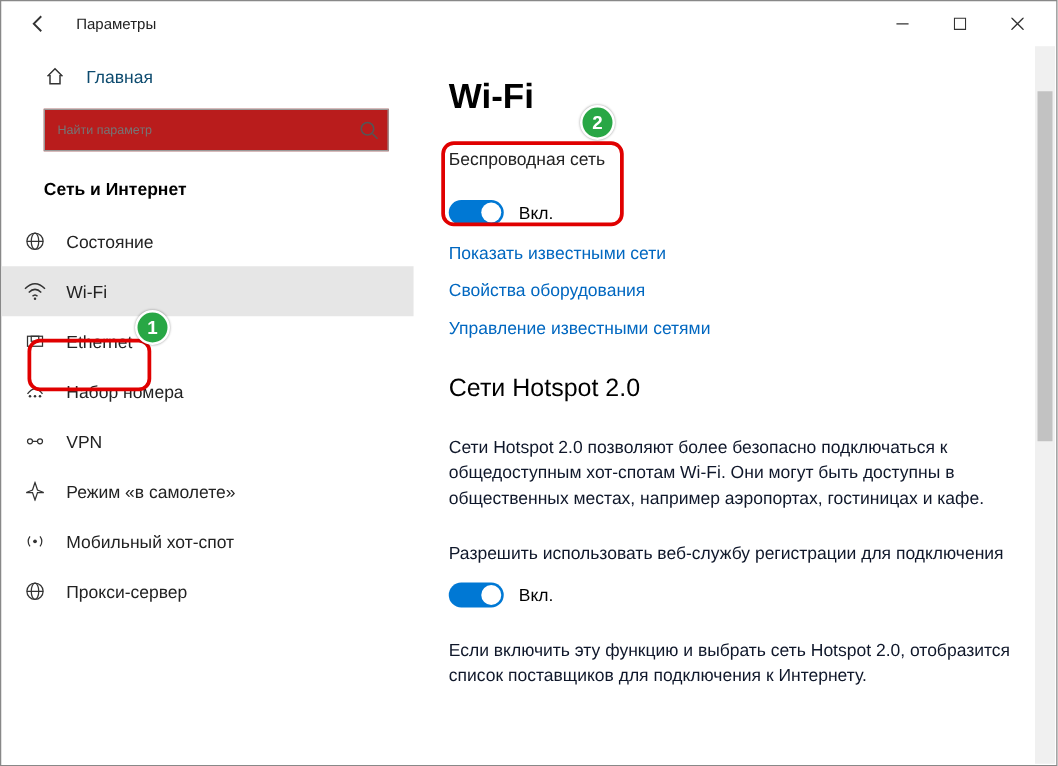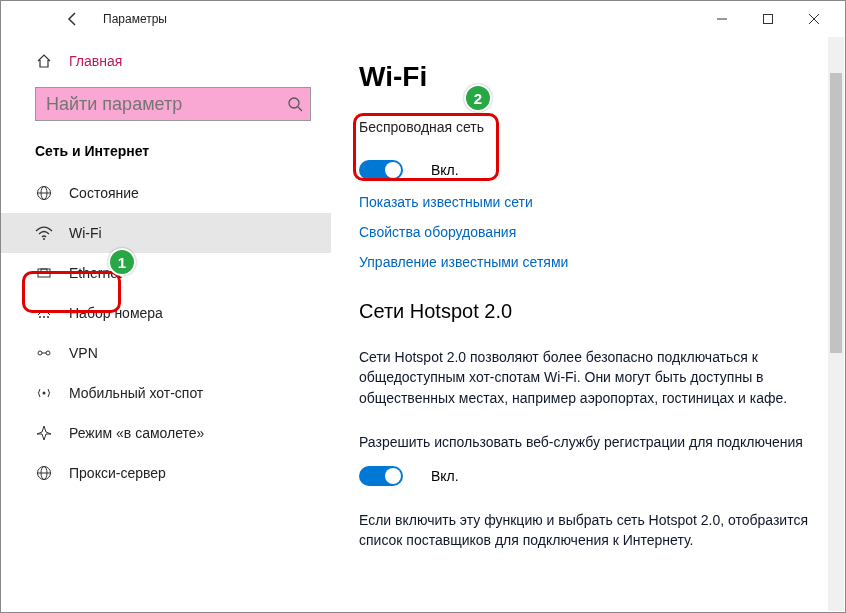--- a/index.html
+++ b/index.html
@@ -1,37 +1,37 @@
 <!DOCTYPE html>
 <html><head>
 <meta charset="utf-8">
 <style>
   * { box-sizing: border-box; margin: 0; padding: 0; font-family: "Segoe UI", Tahoma, sans-serif; }
   body { width: 846px; height: 613px; background: #fff; position: relative; overflow: hidden; border:1px solid #888;}
-  .titlebar { height: 36px; display: flex; align-items: center; padding: 0 8px; font-size: 12px; color: #222; margin-left: 42px;}
+  .titlebar { height: 36px; display: flex; align-items: center; padding: 0 8px; font-size: 12px; color: #222;}
   .titlebar .back { width: 28px; height:28px; display:flex; align-items:center; justify-content:center; font-size:16px; color:#333; margin-right: 16px; margin-left: 8px;}
   .titlebar .title { flex:0 0 auto; }
   .titlebar .spacer { flex:1; }
   .winctl { display:flex; }
   .winctl div { width:46px; height:36px; display:flex; align-items:center; justify-content:center; font-size:12px; color:#333;}
   .container { display:flex; height: calc(100% - 36px); }
   .sidebar { width: 330px; padding: 8px 0 0 0; overflow:hidden; }
   .main { flex:1; padding: 24px 28px 0 28px; overflow:hidden; position:relative;}
-  .home-row { display:flex; align-items:center; padding: 8px 16px 8px 34px; font-size:14px; color:#be185d; gap:16px;}
+  .home-row { display:flex; align-items:center; padding: 8px 16px 8px 34px; font-size:14px; color:#0c4a6e; gap:16px;}
   .home-row .icon { width:18px; display:flex; align-items:center; justify-content:center;}
   .search { margin: 10px 20px 14px 34px; position:relative;}
-  .search input { width: 100%; height:34px; border:1px solid #999; background:#f9a8d4; padding: 0 34px 0 10px; font-size:18px; outline:none;}
+  .search input { width: 100%; height:34px; border:1px solid #999; background:#b91c1c; padding: 0 34px 0 10px; font-size:10px; outline:none;}
   .search .sicon { position:absolute; right:8px; top:0; height:34px; display:flex; align-items:center; color:#555;}
   .cat-title { font-weight:700; font-size:14px; padding: 8px 16px 14px 34px;}
-  .nav-item { display:flex; align-items:center; padding: 12px 16px 12px 34px; font-size:14px; color:#222; gap:16px; position:relative;}
+  .nav-item { display:flex; align-items:center; padding: 12px 16px 12px 18px; font-size:14px; color:#222; gap:16px; position:relative;}
   .nav-item.selected { background:#e6e6e6; }
   .nav-item .icon { width:18px; display:flex; align-items:center; justify-content:center; color:#333;}
   h1.page-title { font-size:28px; font-weight:600; margin-bottom: 26px;}
   .section-label { font-size:14px; color:#222; margin-bottom:25px;}
-  .toggle-row { display:flex; align-items:center; gap:28px; margin-bottom:14px;}
+  .toggle-row { display:flex; align-items:center; gap:12px; margin-bottom:14px;}
   .toggle { width:44px; height:20px; border-radius:10px; background:#0078d4; position:relative;}
   .toggle .knob { position:absolute; right:2px; top:2px; width:16px; height:16px; border-radius:50%; background:#fff;}
   .toggle-label { font-size:14px;}
   a.link { display:block; color:#0067c0; font-size:14px; text-decoration:none; margin: 10px 0 14px 0;}
   h2.subhead { font-size:20px; font-weight:400; margin: 30px 0 16px 0;}
   p.body { font-size:14px; color:#0f172a; line-height:1.45; margin-bottom:14px;margin-top:24px;}
   .hl { position:absolute; border:3px solid #e00000; border-radius:10px; pointer-events:none;}
   .badge { position:absolute; width:28px; height:28px; border-radius:50%; background:#28a745; color:#fff; border:2px solid #fff; display:flex; align-items:center; justify-content:center; font-weight:700; font-size:15px; pointer-events:none; box-shadow:0 0 2px rgba(0,0,0,.4);}
   .scroll-track { position:absolute; right:1px; top:36px; bottom:1px; width:16px; background:#f0f0f0;}
   .scroll-thumb { position:absolute; left:2px; right:2px; top:36px; height:280px; background:#c2c2c2;}
@@ -133,33 +133,33 @@
             <circle cx="4" cy="8" r="2" stroke="#333" fill="none"></circle>
             <circle cx="12" cy="8" r="2" stroke="#333" fill="none"></circle>
             <line x1="6" y1="8" x2="10" y2="8" stroke="#333"></line>
           </svg>
         </span>
       <span>VPN</span>
     </div>
     <div class="nav-item">
       <span class="icon">
           <svg width="16" height="16" viewBox="0 0 16 16">
+            <path d="M8 1 L10 7 L15 9 L10 9 L8 15 L6 9 L1 9 L6 7 Z" stroke="#333" fill="none" stroke-width="1"></path>
+          </svg>
+        </span>
+      <span>Режим «в самолете»</span>
+    </div>
+    <div class="nav-item">
+      <span class="icon">
+          <svg width="16" height="16" viewBox="0 0 16 16">
             <path d="M4 4 Q1 8 4 12 M12 4 Q15 8 12 12" stroke="#333" fill="none"></path>
             <circle cx="8" cy="8" r="1.5" fill="#333"></circle>
           </svg>
         </span>
       <span>Мобильный хот-спот</span>
-    </div>
-    <div class="nav-item">
-      <span class="icon">
-          <svg width="16" height="16" viewBox="0 0 16 16">
-            <path d="M8 1 L10 7 L15 9 L10 9 L8 15 L6 9 L1 9 L6 7 Z" stroke="#333" fill="none" stroke-width="1"></path>
-          </svg>
-        </span>
-      <span>Режим «в самолете»</span>
     </div>
     <div class="nav-item">
       <span class="icon">
           <svg width="16" height="16" viewBox="0 0 16 16">
             <circle cx="8" cy="8" r="6.5" stroke="#333" fill="none"></circle>
             <ellipse cx="8" cy="8" rx="3" ry="6.5" stroke="#333" fill="none"></ellipse>
             <line x1="1.5" y1="8" x2="14.5" y2="8" stroke="#333"></line>
           </svg>
         </span>
       <span>Прокси-сервер</span>

